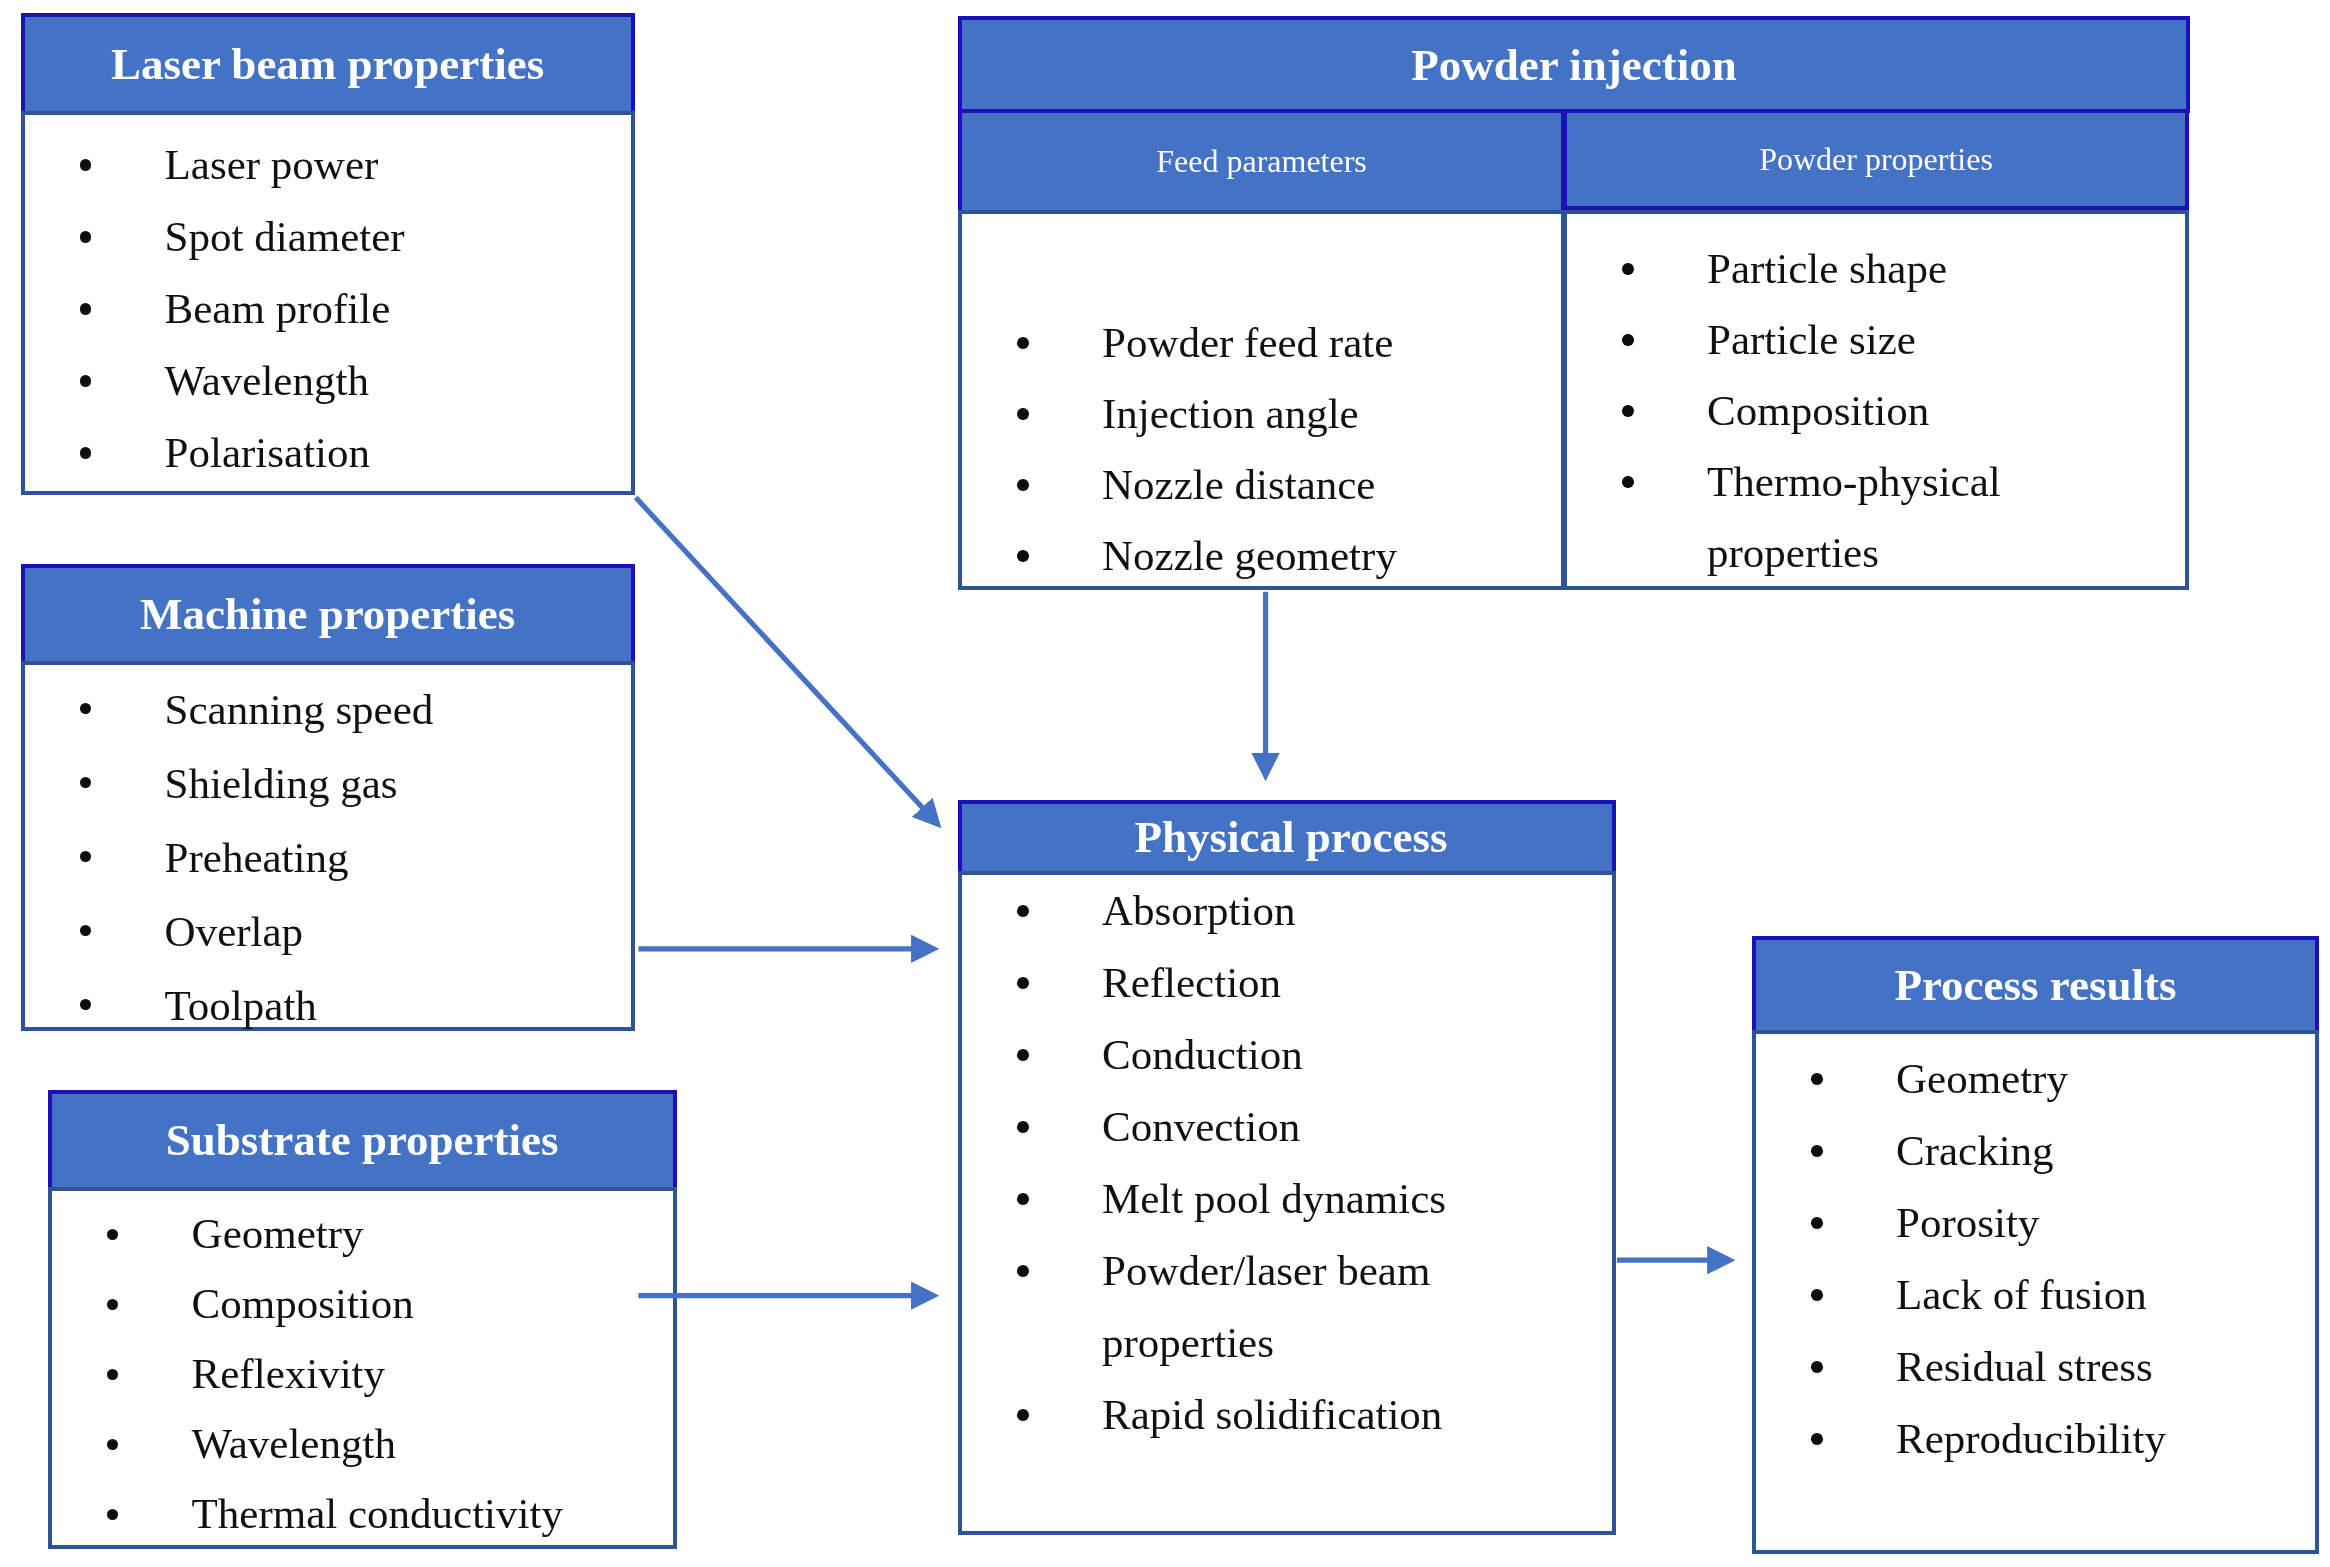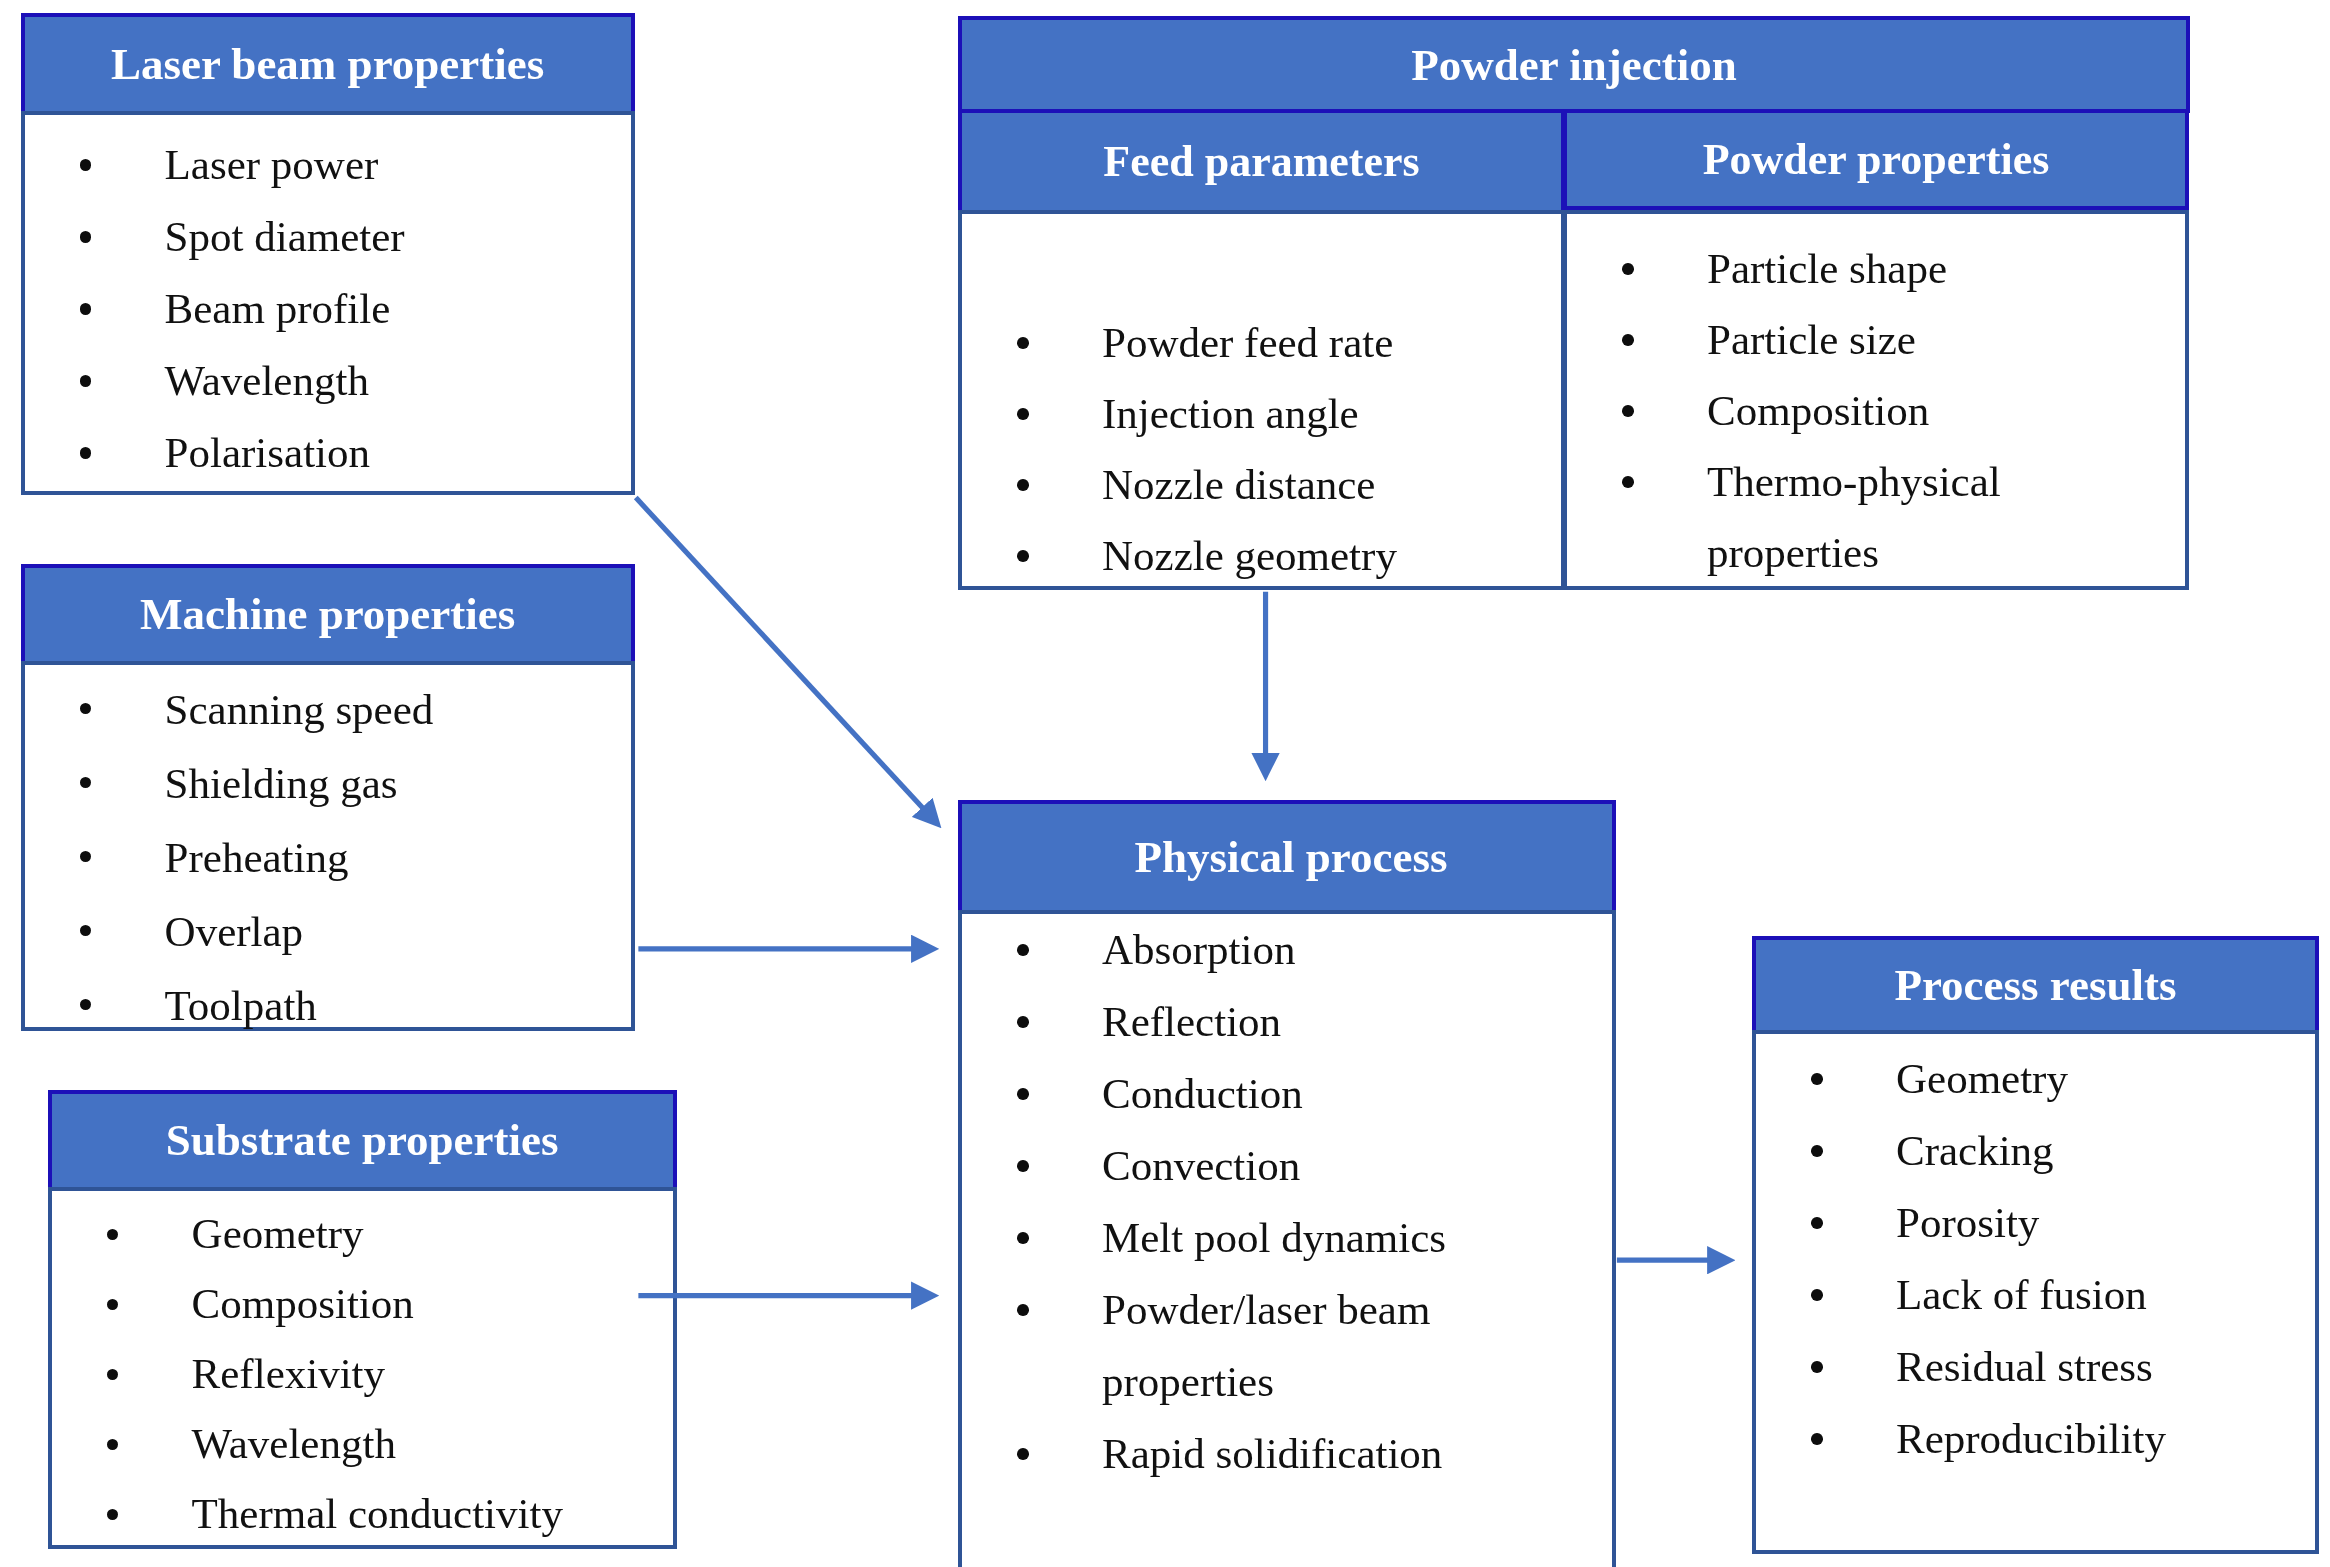--- a/index.html
+++ b/index.html
@@ -49,42 +49,42 @@
   #machine-box ul{padding-top:7.7px;}
   #machine-box li{line-height:74px;}
 
   #substrate-box{left:20.6px;top:1090px;width:629px;height:459px;margin-left:27px;}
   #substrate-box .hdr{height:97px;}
   #substrate-box .bdy{height:362px;}
   #substrate-box ul{padding-top:7.7px;}
   #substrate-box li{line-height:70px;}
 
   #physical-box{left:958px;top:800px;width:658px;height:761px;}
-  #physical-box .hdr{height:110px;padding-left:8px;}
+  #physical-box .hdr{height:71px;padding-left:8px;}
   #physical-box .bdy{height:664px;}
   #physical-box ul{}
 
   #results-box{left:1752px;top:936px;width:567px;height:618px;}
   #results-box .hdr{height:94px;}
   #results-box .bdy{height:524px;}
   #results-box ul{padding-top:9px;}
 
   
   #powder-table{position:absolute;left:958px;top:16px;width:1232px;height:498px;box-sizing:border-box;}
   #powder-table .main-hdr{
     box-sizing:border-box;height:97px;display:flex;align-items:center;justify-content:center;
     background:var(--c-header-fill);
     border:4.5px solid var(--c-header-border);
     color:var(--c-header-text);font-weight:bold;font-size:45px;
   }
   #powder-table .sub-row{display:flex;height:97px;}
   #powder-table .sub-cell{
     box-sizing:border-box;display:flex;align-items:center;justify-content:center;
     background:var(--c-header-fill);color:var(--c-header-text);
-    font-weight:bold;font-size:44px;
+    font-weight:normal;font-size:32px;
   }
   #powder-table .sub-cell.left{width:606px;border-left:4.5px solid var(--c-header-border);border-right:3.9px solid var(--c-header-border);}
   #powder-table .sub-cell.right{width:625px;border-left:3.9px solid var(--c-header-border);border-right:4.5px solid var(--c-header-border);border-bottom:4.5px solid var(--c-header-border);}
   #powder-table .body-row{display:flex;height:380px;}
   #powder-table .body-cell{box-sizing:border-box;background:#fff;border-bottom:4.5px solid var(--c-body-border);border-top:4.5px solid var(--c-body-border);}
   #powder-table .body-cell.left{width:606px;border-left:4.5px solid var(--c-body-border);border-right:3.9px solid var(--c-body-border);}
   #powder-table .body-cell.right{width:625px;border-left:3.9px solid var(--c-body-border);border-right:4.5px solid var(--c-body-border);}
   #powder-table .body-cell.left ul{padding-top:45px;margin-top:48px;}
   #powder-table .body-cell.left li{line-height:71px;}
   #powder-table .body-cell.right ul{padding-top:19.3px;}

